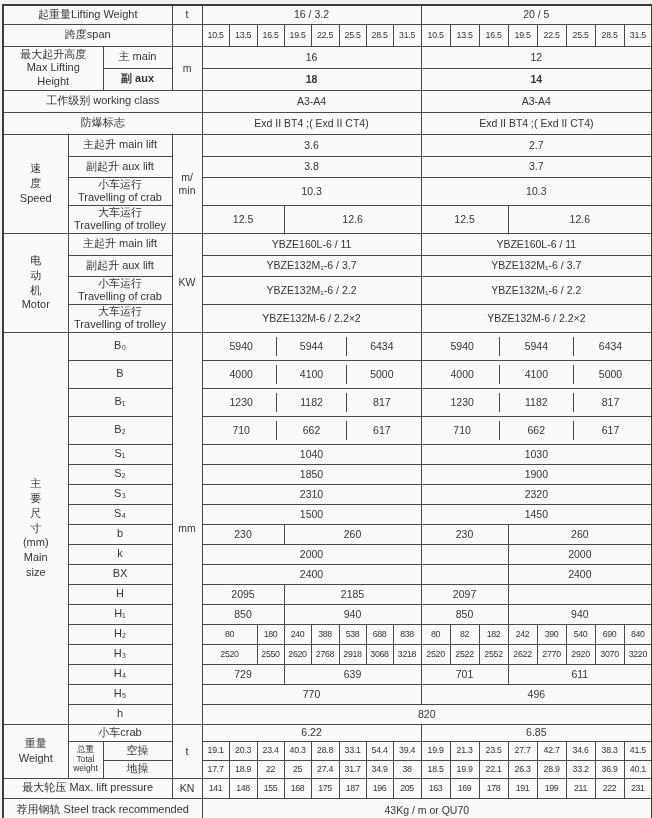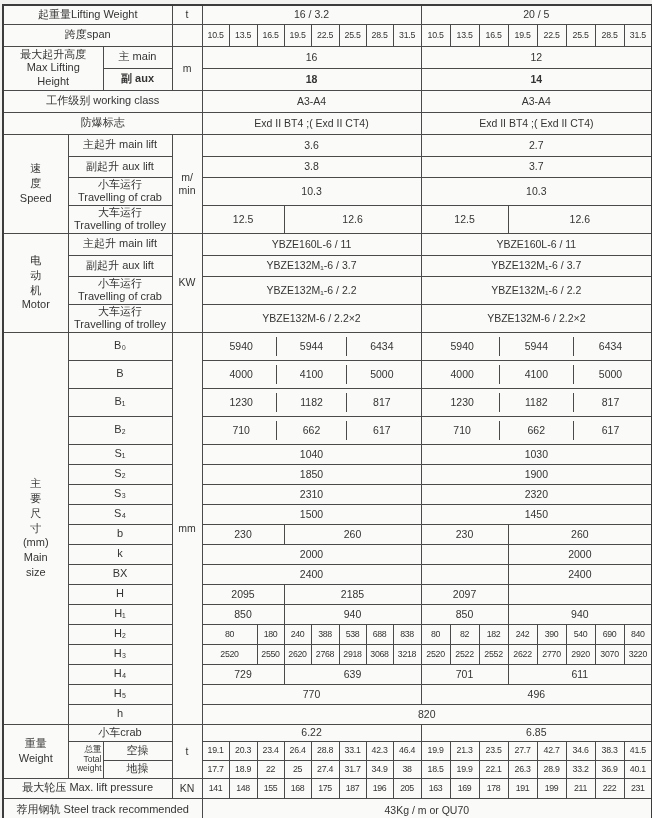--- a/index.html
+++ b/index.html
@@ -17,21 +17,21 @@
     background: #fafaf8;
     color: #343434;
     text-align: center; vertical-align: middle;
     font-size: 10.5px; line-height: 1.22;
     padding: 0 1px; overflow: hidden;
     white-space: pre-line;
     font-family: "Liberation Sans", "DejaVu Sans", sans-serif;
   }
   td.lbl  { font-size: 11px; }
   td.vert { line-height: 1.34; }
-  td.small{ font-size: 8.5px; line-height: 1.12; text-align: right; }
+  td.small{ font-size: 8.5px; line-height: 1.12; }
   td.unit { font-size: 10.5px; }
   td.tight{ font-size: 8.8px; letter-spacing: -0.3px; padding: 0; }
   td.split{ padding: 4px; }
   .sw { display: flex; width: 100%; }
   .sw > div {
     flex: 1 1 0; height: 19px;
     display: flex; align-items: center; justify-content: center;
     border-right: 1px solid #4a4a4a;
     font-size: 10.5px; color: #343434;
   }
@@ -313,25 +313,25 @@
           <td colspan="8">6.85</td>
         </tr>
         <tr style="height: 19px;">
           <td rowspan="2" class="lbl small">总重
 Total
 weight</td>
           <td class="lbl">空操</td>
           <td class="tight">19.1</td>
           <td class="tight">20.3</td>
           <td class="tight">23.4</td>
-          <td class="tight">26.4</td>
+          <td class="tight">40.3</td>
           <td class="tight">28.8</td>
           <td class="tight">33.1</td>
-          <td class="tight">42.3</td>
-          <td class="tight">46.4</td>
+          <td class="tight">54.4</td>
+          <td class="tight">39.4</td>
           <td class="tight">19.9</td>
           <td class="tight">21.3</td>
           <td class="tight">23.5</td>
           <td class="tight">27.7</td>
           <td class="tight">42.7</td>
           <td class="tight">34.6</td>
           <td class="tight">38.3</td>
           <td class="tight">41.5</td>
         </tr>
         <tr style="height: 18px;">

